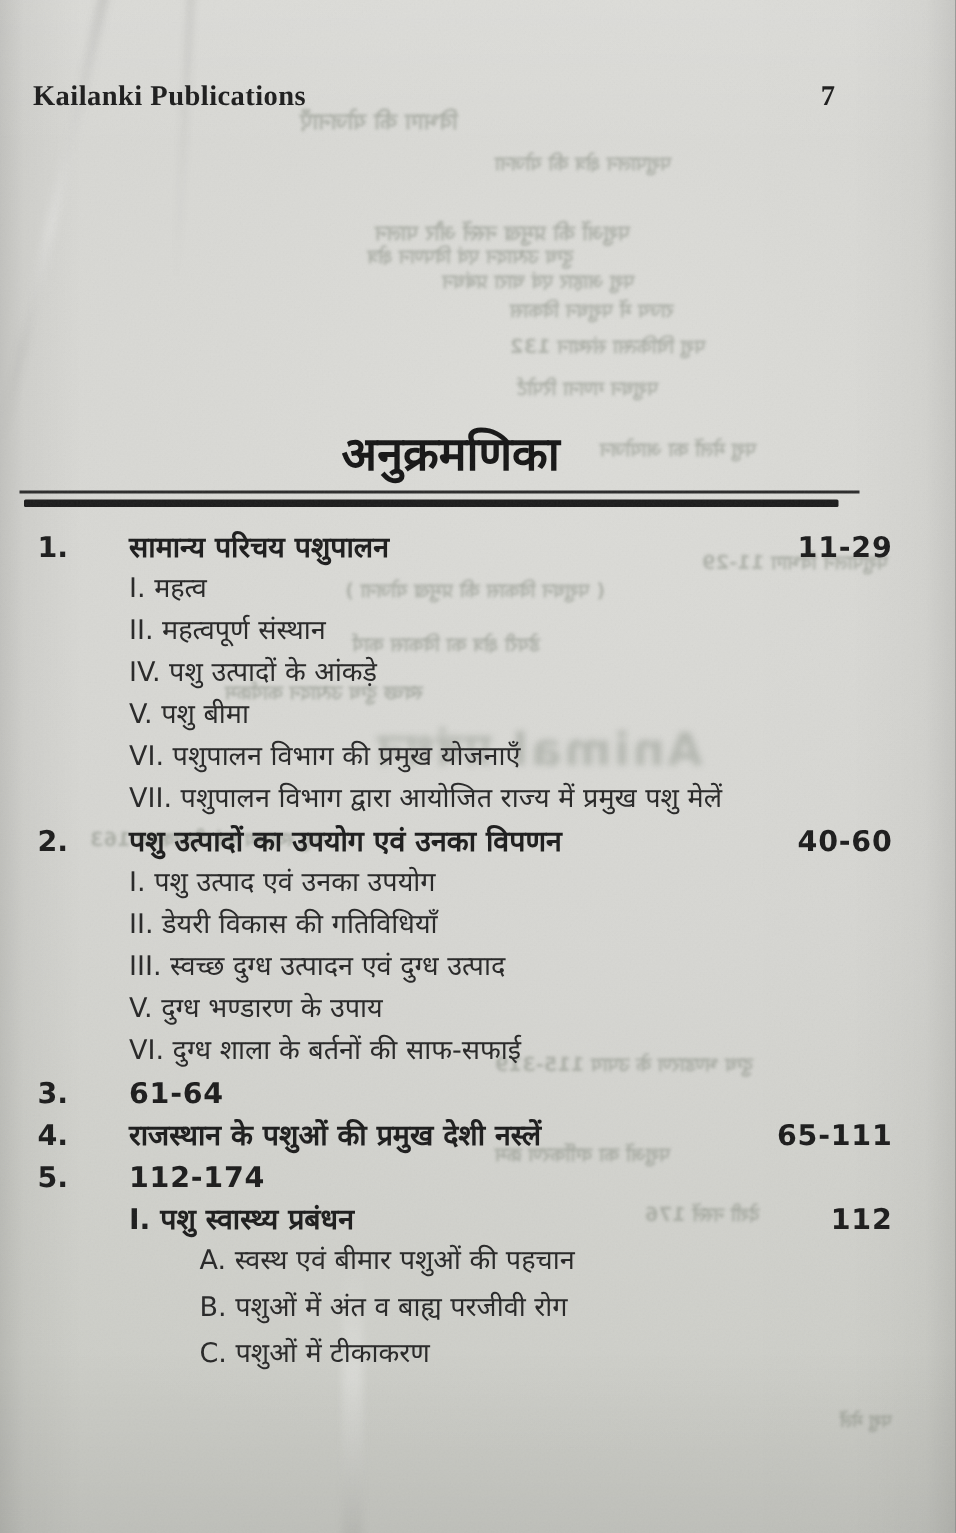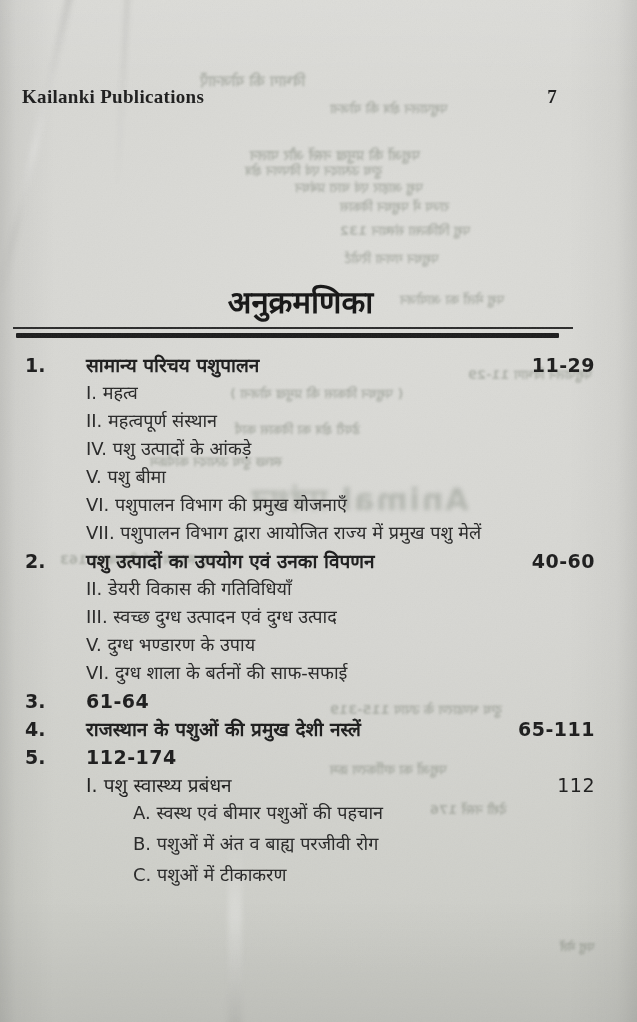--- a/index.html
+++ b/index.html
@@ -36,21 +36,21 @@
     white-space:nowrap;
   }
   .bleed.big{
     font-weight:800;
     filter:blur(2.2px);
     color:rgba(100,110,95,0.30);
     letter-spacing:2px;
   }
 
   .header{
-    position:absolute;top:86px;left:22px;right:80px;
+    position:absolute;top:54px;left:22px;right:80px;
     display:flex;justify-content:space-between;align-items:baseline;
     font-family:"Liberation Serif", serif;
     font-weight:700;font-size:19px;color:#1d1d1d;
     letter-spacing:0.3px;
   }
   .doc-title{
     position:absolute;top:280px;left:0;width:637px;
     text-align:center;
     font-size:31px;font-weight:700;color:#151515;
     transform:translateX(-18px);
@@ -66,21 +66,21 @@
   }
   .main-row .num{flex:none;width:61px;}
   .main-row .mtitle{flex:1;padding-right:8px;}
   .main-row .mpages{flex:none;letter-spacing:0.5px;}
   .sub-row{
     display:flex;align-items:center;
     margin-left:61px;
     font-size:18px;line-height:22px;margin-bottom:6px;color:#272727;
   }
   .sub-row .spages{margin-left:auto;letter-spacing:0.5px;}
-  .sub-row.bold{font-weight:400;font-size:19px;color:#1c1c1c;}
+  .sub-row.bold{font-weight:700;font-size:19px;color:#1c1c1c;}
   .sub-row.lvl2{margin-left:108px;margin-bottom:9px;}
 
   .grain{position:absolute;inset:0;opacity:0.06;pointer-events:none;}
 </style>
 </head>
 <body>
 
 <div class="page">
 
   <div class="bleed-layer">
@@ -141,20 +141,23 @@
       </div>
       <div class="sub-row">
         <span class="stext">VII. पशुपालन विभाग द्वारा आयोजित राज्य में प्रमुख पशु मेलें</span>
       </div>
       <div class="main-row">
         <span class="num">2.</span>
         <span class="mtitle">पशु उत्पादों का उपयोग एवं उनका विपणन</span>
         <span class="mpages">40-60</span>
       </div>
       <div class="sub-row">
+        <span class="stext">I. पशु उत्पाद एवं उनका उपयोग</span>
+      </div>
+      <div class="sub-row">
         <span class="stext">II. डेयरी विकास की गतिविधियाँ</span>
       </div>
       <div class="sub-row">
         <span class="stext">III. स्वच्छ दुग्ध उत्पादन एवं दुग्ध उत्पाद</span>
       </div>
       <div class="sub-row">
         <span class="stext">V. दुग्ध भण्डारण के उपाय</span>
       </div>
       <div class="sub-row">
         <span class="stext">VI. दुग्ध शाला के बर्तनों की साफ-सफाई</span>

